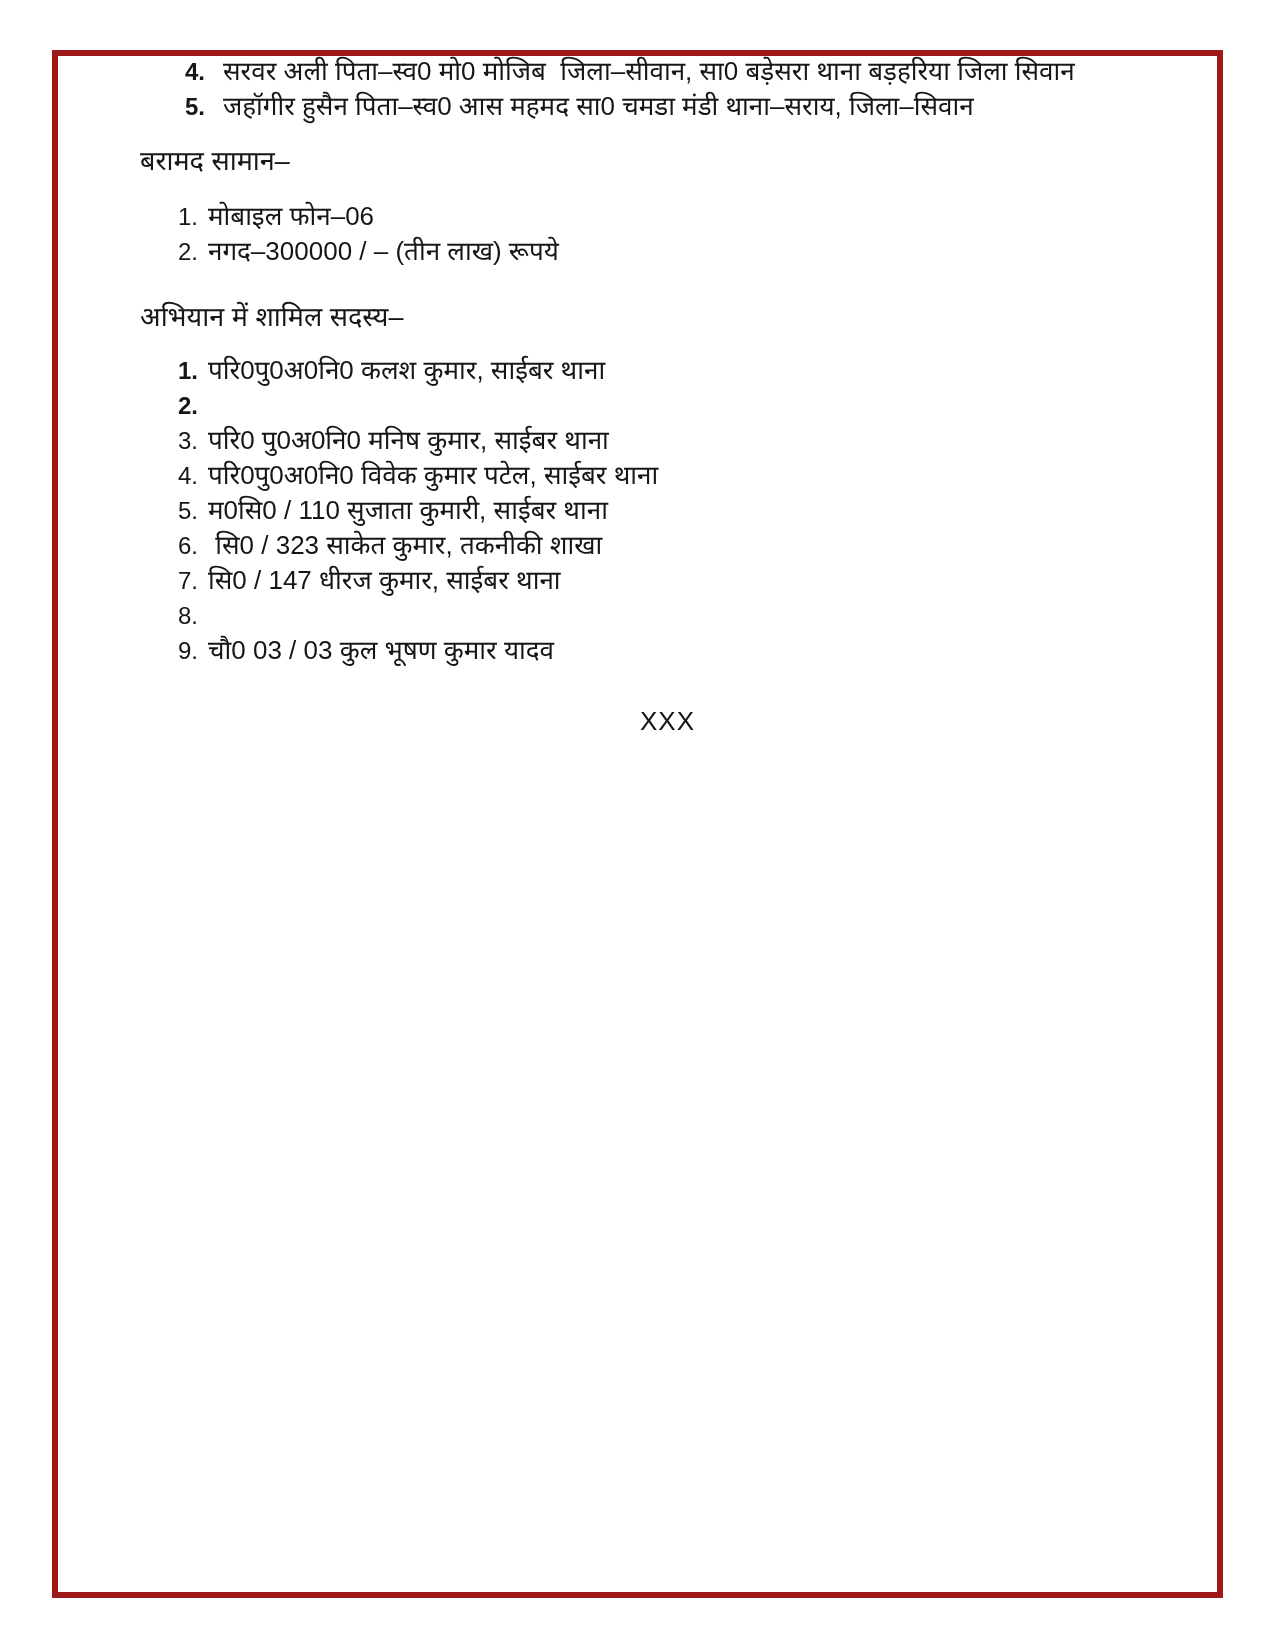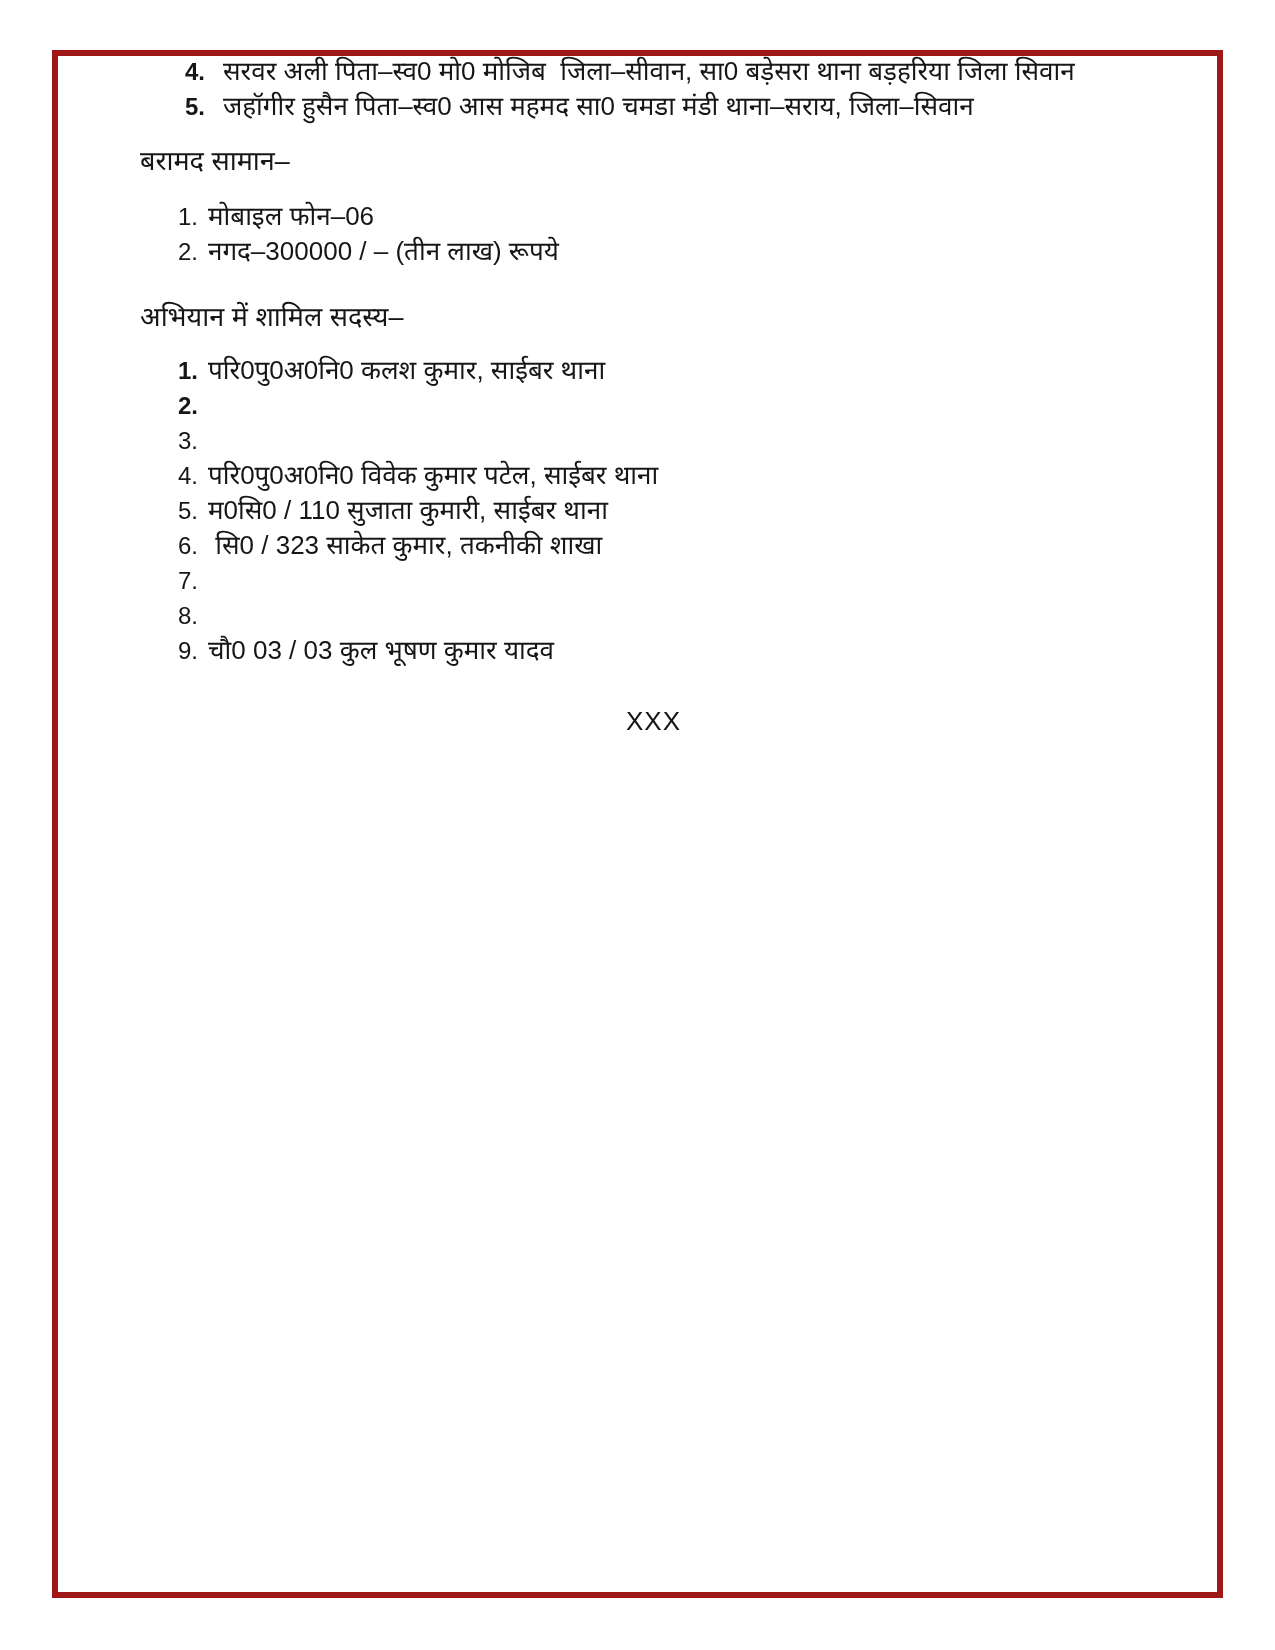--- a/index.html
+++ b/index.html
@@ -71,21 +71,21 @@
   .recovered-list .num,
   .team-list .num {
     width: 30px;
   }
   .team-list {
     left: 178px;
     top: 353px;
   }
   .end-mark {
     position: absolute;
-    left: 626px;
+    left: 640px;
     top: 706px;
     font-size: 26px;
     line-height: 30px;
     letter-spacing: 1px;
   }
 </style>
 </head>
 <body>
 
 <div class="border-frame"></div>
@@ -119,35 +119,37 @@
 <div class="doc-list team-list">
   <div class="doc-row">
     <span class="num bold">1.</span>
     <span class="txt">परि0पु0अ0नि0 कलश कुमार, साईबर थाना</span>
   </div>
   <div class="doc-row">
     <span class="num bold">2.</span>
   </div>
   <div class="doc-row">
     <span class="num">3.</span>
+    <span class="txt">परि0 पु0अ0नि0 मनिष कुमार, साईबर थाना</span>
   </div>
   <div class="doc-row">
     <span class="num">4.</span>
     <span class="txt">परि0पु0अ0नि0 विवेक कुमार पटेल, साईबर थाना</span>
   </div>
   <div class="doc-row">
     <span class="num">5.</span>
     <span class="txt">म0सि0 / 110 सुजाता कुमारी, साईबर थाना</span>
   </div>
   <div class="doc-row">
     <span class="num">6.</span>
     <span class="txt"> सि0 / 323 साकेत कुमार, तकनीकी शाखा</span>
   </div>
   <div class="doc-row">
     <span class="num">7.</span>
+    <span class="txt">सि0 / 147 धीरज कुमार, साईबर थाना</span>
   </div>
   <div class="doc-row">
     <span class="num">8.</span>
   </div>
   <div class="doc-row">
     <span class="num">9.</span>
     <span class="txt">चौ0 03 / 03 कुल भूषण कुमार यादव</span>
   </div>
 </div>
 

